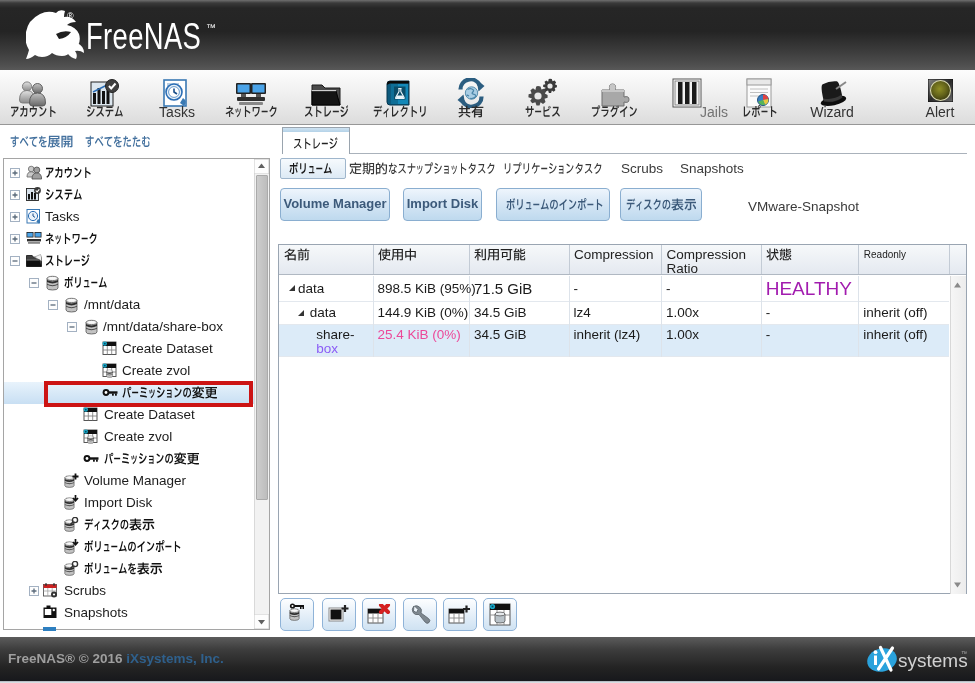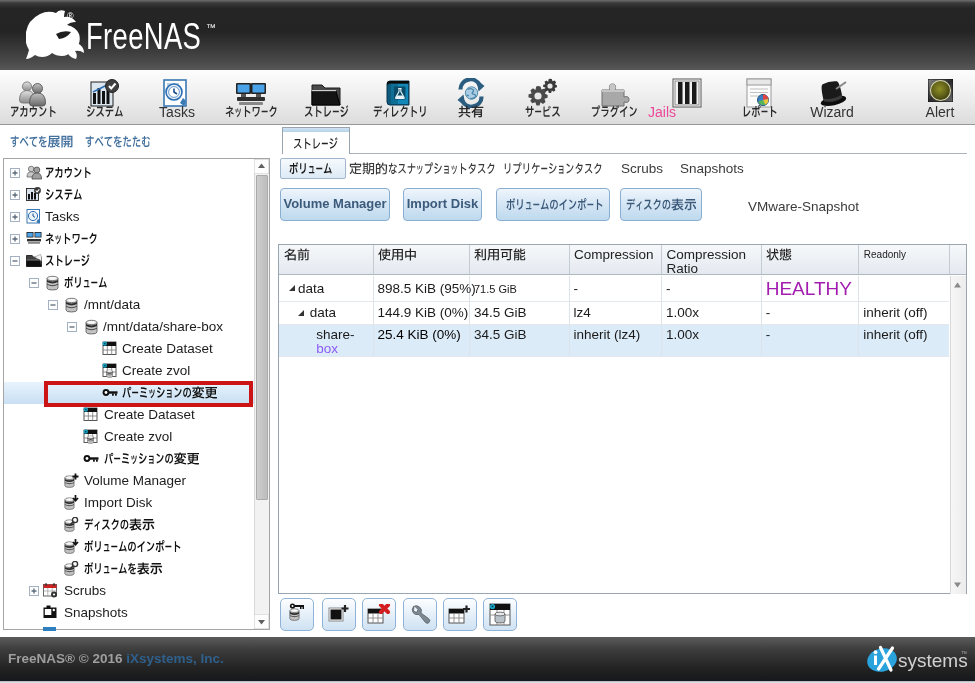--- a/index.html
+++ b/index.html
@@ -125,21 +125,21 @@
 <svg style="position:absolute;left:590.6px;top:104.6px;" width="46.80" height="13" viewBox="0 -880 3600 1000" preserveAspectRatio="none">
     <path fill="#2b2b2b" transform="scale(1 -1)" d="M704 728Q704 672 678 638Q652 603 610 603Q598 603 588 606Q572 344 480 188Q387 32 206 -43L169 77Q278 121 347 189Q417 257 453 358Q490 458 498 601H71V716H516V728Q516 784 542 819Q568 854 610 854Q652 854 678 819Q704 784 704 728ZM655 737Q655 762 643 776Q631 790 610 790Q589 790 577 776Q565 762 565 737V719Q565 694 577 680Q589 666 610 666Q631 666 643 680Q655 694 655 719Z M869 767H1292V655H869ZM801 524H1349Q1347 291 1252 151Q1158 11 986 -34L948 79Q1086 114 1160 196Q1234 277 1256 411H801Z M2092 839Q2130 748 2151 669L2102 641Q2074 735 2041 812ZM2004 805Q2039 724 2064 634L2041 622Q2029 370 1919 197Q1809 24 1624 -53L1584 63Q1743 125 1836 253Q1929 381 1950 562H1715Q1682 499 1643 444Q1604 388 1551 328L1490 420Q1640 574 1710 802L1794 770Q1771 699 1760 671H1993Q1973 731 1953 778Z M2799 706Q2711 585 2598 484V-38H2511V411Q2390 318 2256 255L2220 368Q2367 431 2504 544Q2641 658 2741 796Z M3190 491Q3093 586 2975 660L3020 769Q3072 737 3130 692Q3188 646 3241 597ZM2988 123Q3115 154 3200 216Q3286 277 3346 379Q3406 481 3454 641L3532 572Q3483 406 3414 292Q3345 177 3247 104Q3149 32 3013 -3Z"></path>
   </svg>
 <svg style="position:absolute;left:672px;top:78px;" width="30" height="30" viewBox="0 0 30 30">
     <rect x="1" y="1" width="28" height="28" fill="#fff" stroke="#555"></rect>
     <rect x="3" y="3" width="24" height="24" fill="#f2f2f2" stroke="#888"></rect>
     <rect x="6" y="4" width="4.5" height="22" fill="#1a1a1a"></rect>
     <rect x="13" y="4" width="4.5" height="22" fill="#1a1a1a"></rect>
     <rect x="20" y="4" width="4.5" height="22" fill="#1a1a1a"></rect>
   </svg>
-<div style="position:absolute;left:648px;top:104px;width:80px;text-align:left;font-size:14px;color:#ec4899;">Jails</div>
+<div style="position:absolute;left:648px;top:104px;width:80px;text-align:right;font-size:14px;color:#737373;">Jails</div>
 <svg style="position:absolute;left:744px;top:78px;" width="30" height="30" viewBox="0 0 30 30">
     <rect x="3" y="1" width="24" height="28" fill="#fbfbfb" stroke="#9a9a9a"></rect>
     <rect x="3" y="1" width="24" height="6" fill="#e8e8e8" stroke="#9a9a9a"></rect>
     <path d="M6 11 h18 M6 14.5 h18 M6 18 h12" stroke="#c0c0c0" fill="none"></path>
     <circle cx="19" cy="22" r="5.5" fill="#3a7ec2" stroke="#22527f"></circle>
     <path d="M19 22 L19 16.5 A5.5 5.5 0 0 1 24.4 21 Z" fill="#e04343"></path>
     <path d="M19 22 L24.4 21 A5.5 5.5 0 0 1 21 26.8 Z" fill="#e8c93e"></path>
     <path d="M19 22 L21 26.8 A5.5 5.5 0 0 1 14.2 23.5 Z" fill="#58b558"></path>
   </svg>
 <svg style="position:absolute;left:742.2px;top:104.6px;" width="35.62" height="13" viewBox="0 -880 2740 1000" preserveAspectRatio="none">
@@ -515,37 +515,37 @@
 <div style="position:absolute;left:468.8px;top:275.5px;width:1px;height:81px;background:#dde3ea;"></div>
 <div style="position:absolute;left:568.6px;top:275.5px;width:1px;height:81px;background:#dde3ea;"></div>
 <div style="position:absolute;left:660.9px;top:275.5px;width:1px;height:81px;background:#dde3ea;"></div>
 <div style="position:absolute;left:760.7px;top:275.5px;width:1px;height:81px;background:#dde3ea;"></div>
 <div style="position:absolute;left:858.3px;top:275.5px;width:1px;height:81px;background:#dde3ea;"></div>
 <svg style="position:absolute;left:287.5px;top:284px" width="8" height="8" viewBox="0 0 8 8">
     <path d="M1 1 L7 1 L7 7 Z" fill="#333" transform="rotate(90 4 4)"></path>
   </svg>
 <div style="position:absolute;left:298px;top:279.5px;height:18px;line-height:18px;font-size:13.5px;color:#1a1a1a;white-space:nowrap;">data</div>
 <div style="position:absolute;left:377.5px;top:279.5px;height:18px;line-height:18px;font-size:13.5px;color:#1a1a1a;white-space:nowrap;">898.5 KiB (95%)</div>
-<div style="position:absolute;left:474px;top:279.5px;height:18px;line-height:18px;font-size:11px;color:#1a1a1a;white-space:nowrap;text-align:right;">71.5 GiB</div>
+<div style="position:absolute;left:474px;top:279.5px;height:18px;line-height:18px;font-size:15px;color:#1a1a1a;white-space:nowrap;text-align:right;">71.5 GiB</div>
 <div style="position:absolute;left:573.6px;top:279.5px;height:18px;line-height:18px;font-size:13.5px;color:#1a1a1a;white-space:nowrap;">-</div>
 <div style="position:absolute;left:665.9px;top:279.5px;height:18px;line-height:18px;font-size:13.5px;color:#1a1a1a;white-space:nowrap;">-</div>
 <div style="position:absolute;left:765.7px;top:279.5px;height:18px;line-height:18px;font-size:19px;color:#a21caf;white-space:nowrap;">HEALTHY</div>
 <svg style="position:absolute;left:296.5px;top:309px" width="8" height="8" viewBox="0 0 8 8">
     <path d="M1 1 L7 1 L7 7 Z" fill="#333" transform="rotate(90 4 4)"></path>
   </svg>
 <div style="position:absolute;left:309.8px;top:304px;height:18px;line-height:18px;font-size:13.5px;color:#1a1a1a;white-space:nowrap;">data</div>
 <div style="position:absolute;left:377.5px;top:304px;height:18px;line-height:18px;font-size:13.5px;color:#1a1a1a;white-space:nowrap;">144.9 KiB (0%)</div>
 <div style="position:absolute;left:474px;top:304px;height:18px;line-height:18px;font-size:13.5px;color:#1a1a1a;white-space:nowrap;">34.5 GiB</div>
 <div style="position:absolute;left:573.6px;top:304px;height:18px;line-height:18px;font-size:13.5px;color:#1a1a1a;white-space:nowrap;">lz4</div>
 <div style="position:absolute;left:665.9px;top:304px;height:18px;line-height:18px;font-size:13.5px;color:#1a1a1a;white-space:nowrap;">1.00x</div>
 <div style="position:absolute;left:765.7px;top:304px;height:18px;line-height:18px;font-size:13.5px;color:#1a1a1a;white-space:nowrap;">-</div>
 <div style="position:absolute;left:863.3px;top:304px;height:18px;line-height:18px;font-size:13.5px;color:#1a1a1a;white-space:nowrap;">inherit (off)</div>
 <div style="position:absolute;left:316.3px;top:326px;height:18px;line-height:18px;font-size:13.5px;color:#1a1a1a;white-space:nowrap;">share-</div>
 <div style="position:absolute;left:316.3px;top:340px;height:18px;line-height:18px;font-size:13.5px;color:#8b5cf6;white-space:nowrap;">box</div>
-<div style="position:absolute;left:377.5px;top:326px;height:18px;line-height:18px;font-size:13.5px;color:#000000;white-space:nowrap;">25.4 KiB (0%)</div>
+<div style="position:absolute;left:377.5px;top:326px;height:18px;line-height:18px;font-size:13.5px;color:#ec4899;white-space:nowrap;">25.4 KiB (0%)</div>
 <div style="position:absolute;left:474px;top:326px;height:18px;line-height:18px;font-size:13.5px;color:#1a1a1a;white-space:nowrap;">34.5 GiB</div>
 <div style="position:absolute;left:573.6px;top:326px;height:18px;line-height:18px;font-size:13.5px;color:#1a1a1a;white-space:nowrap;">inherit (lz4)</div>
 <div style="position:absolute;left:665.9px;top:326px;height:18px;line-height:18px;font-size:13.5px;color:#1a1a1a;white-space:nowrap;">1.00x</div>
 <div style="position:absolute;left:765.7px;top:326px;height:18px;line-height:18px;font-size:13.5px;color:#1a1a1a;white-space:nowrap;">-</div>
 <div style="position:absolute;left:863.3px;top:326px;height:18px;line-height:18px;font-size:13.5px;color:#1a1a1a;white-space:nowrap;">inherit (off)</div>
 <div style="position:absolute;left:950px;top:275.5px;width:16px;height:318px;background:linear-gradient(90deg,#f6f6f6,#ececec);border-left:1px solid #d8d8d8;box-sizing:border-box;"></div>
 <div style="position:absolute;left:949px;top:245px;width:1px;height:29px;background:#c3cbd5;"></div>
 <svg style="position:absolute;left:951px;top:279px" width="13" height="13" viewBox="0 0 13 13">
     <path d="M6.5 3.5 L10 8.5 H3 Z" fill="#8a8a8a"></path>
   </svg>

